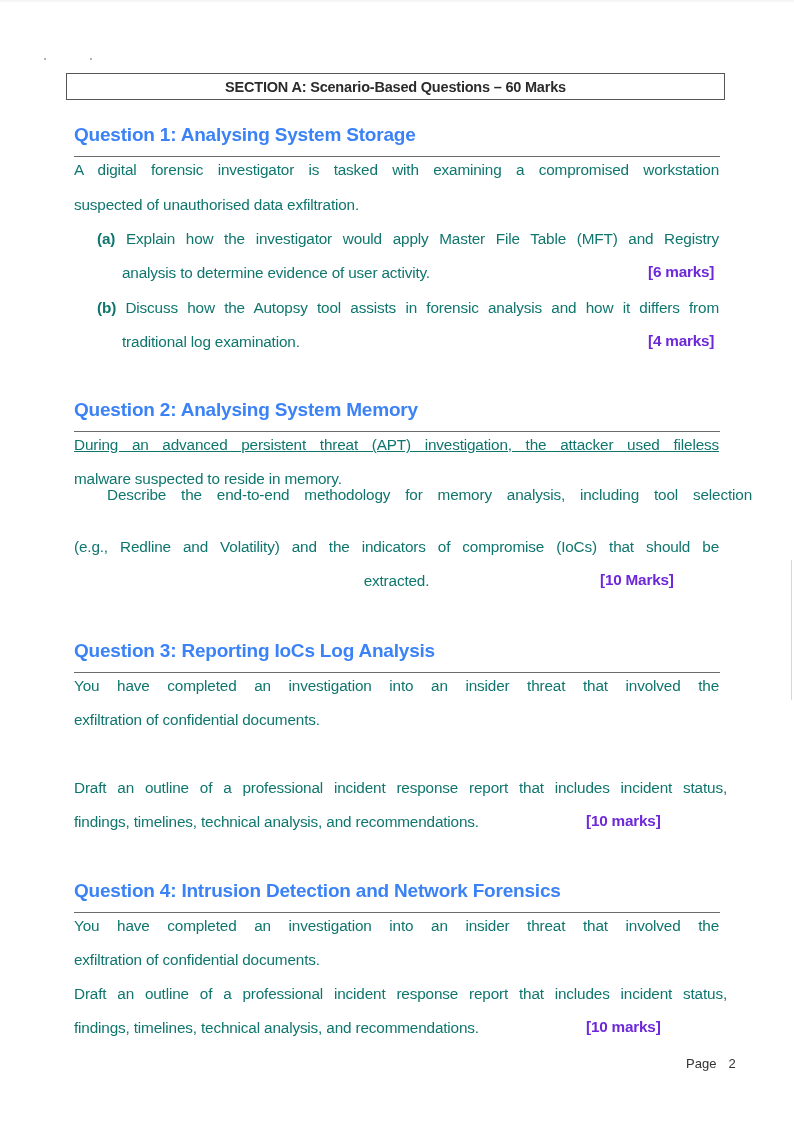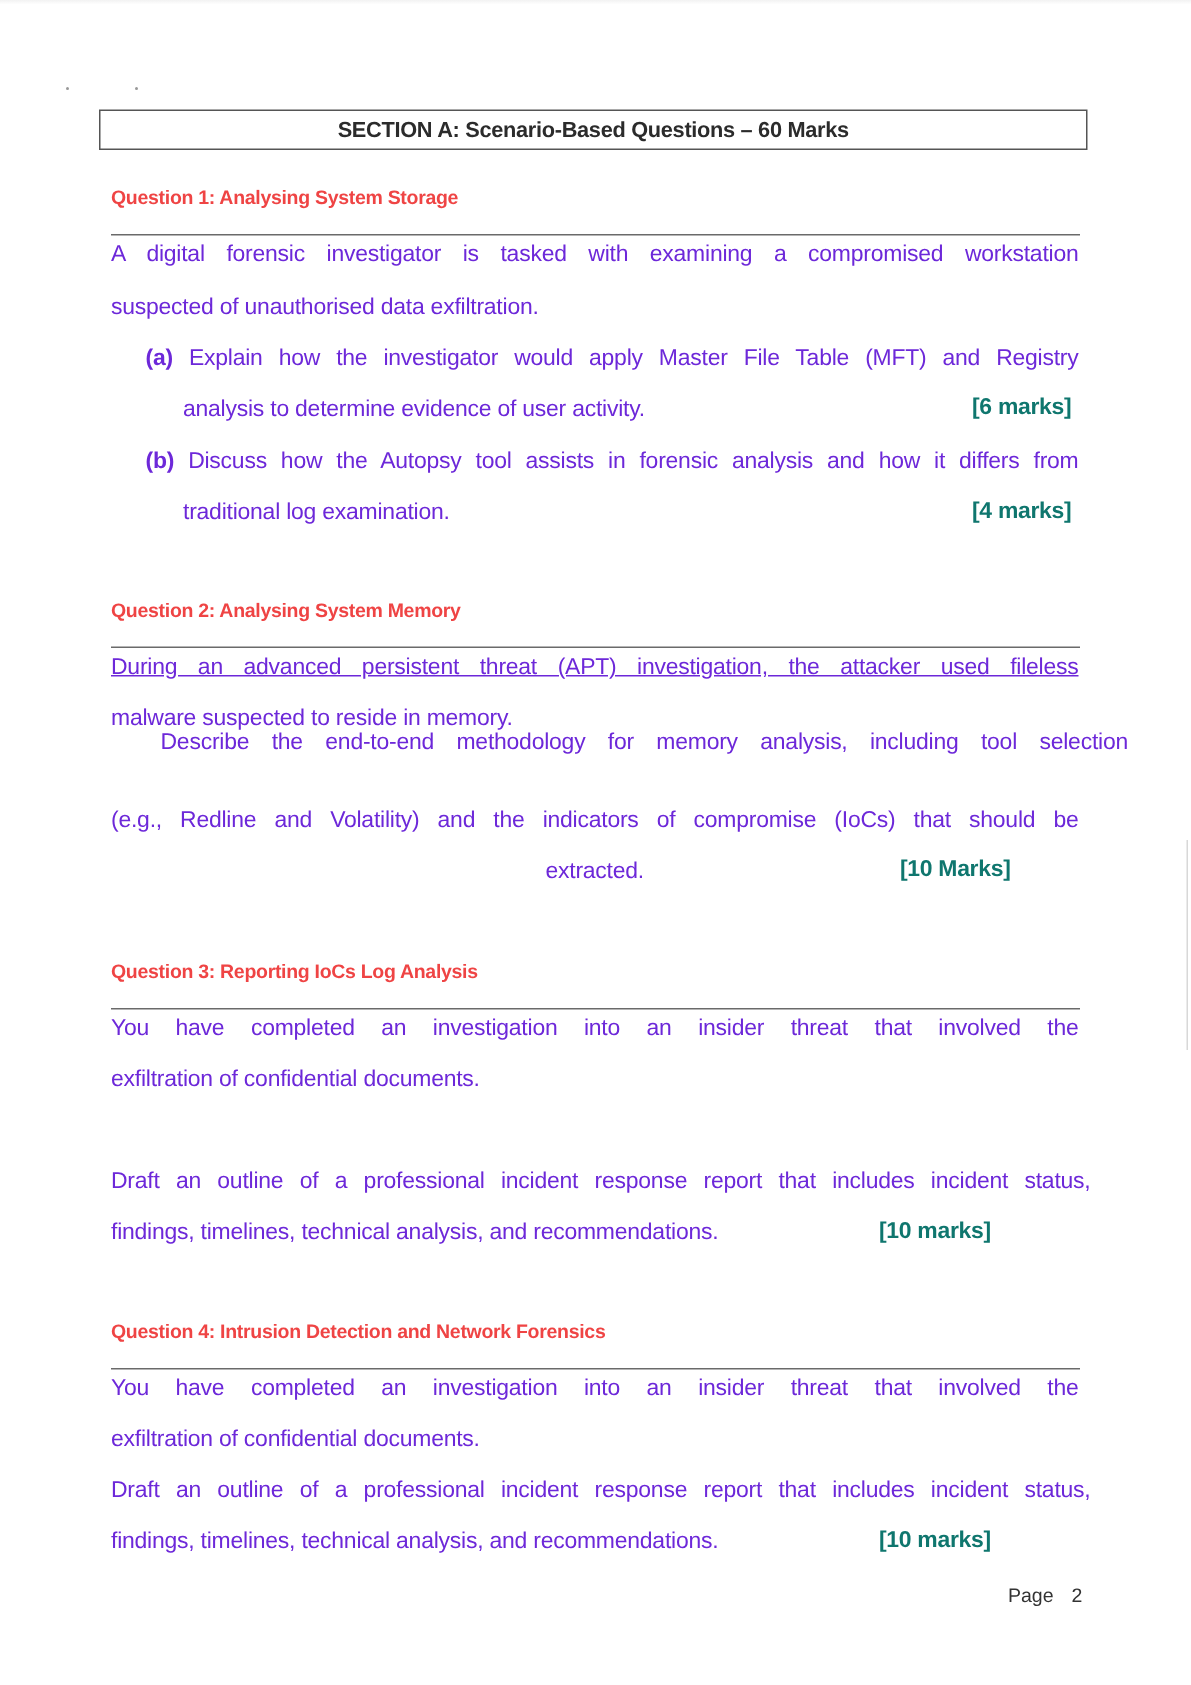--- a/index.html
+++ b/index.html
@@ -13,34 +13,34 @@
   .top-shade { position: absolute; left: 0; top: 0; width: 794px; height: 3px; background: linear-gradient(#f2f2f2, #ffffff); }
 
   .section-box {
     position: absolute; left: 66px; top: 73px; width: 657px; height: 25px;
     border: 1.3px solid #555;
     display: flex; align-items: center; justify-content: center;
   }
   .section-title { font-weight: bold; font-size: 14.5px; color: #2b2b2b; letter-spacing: -0.2px; }
 
   .q-heading {
-    position: absolute; left: 74px; font-weight: bold; font-size: 13px; color: #ef4444;
+    position: absolute; left: 74px; font-weight: bold; font-size: 19px; color: #3b82f6;
     letter-spacing: -0.2px; white-space: nowrap;
   }
   .rule { position: absolute; left: 74px; width: 646px; height: 0; border-top: 1.2px solid #6a6a6a; }
 
   .line {
     position: absolute; left: 74px; width: 645px; font-size: 15.3px; line-height: 20px;
-    color: #6d28d9; white-space: nowrap; letter-spacing: -0.15px;
+    color: #0f766e; white-space: nowrap; letter-spacing: -0.15px;
   }
   .justify { text-align: justify; text-align-last: justify; }
   .sub-line { left: 122px; width: 597px; }
   .sub-first { left: 97px; width: 622px; }
   .sub-label { font-weight: bold; }
-  .marks { position: absolute; font-weight: bold; font-size: 15.3px; color: #0f766e; white-space: nowrap; letter-spacing: -0.2px; }
+  .marks { position: absolute; font-weight: bold; font-size: 15.3px; color: #6d28d9; white-space: nowrap; letter-spacing: -0.2px; }
   .page-label { position: absolute; left: 668px; top: 1056px; font-size: 13px; color: #333; white-space: nowrap; }
   .page-label span { margin-left: 12px; }
 </style>
 </head>
 <body>
 
 <div class="top-shade"></div>
 <div class="speck" style="left:44px;top:58px;"></div>
 <div class="speck" style="left:90px;top:58px;"></div>
 <div class="edge-line"></div>
@@ -95,14 +95,14 @@
   <div class="q-heading" style="top:880px;text-align:right;">Question 4: Intrusion Detection and Network Forensics</div>
   <div class="rule" style="top:912px;"></div>
   <div class="line justify" style="top:916px;">You have completed an investigation into an insider threat that involved the</div>
   <div class="line" style="top:950px;">exfiltration of confidential documents.</div>
   <div class="line justify" style="top:984px;width:653px;">Draft an outline of a professional incident response report that includes incident status,</div>
   <div class="line" style="top:1018px;">findings, timelines, technical analysis, and recommendations.</div>
   <div class="marks" style="left:586px;top:1018px;">[10 marks]</div>
 </div>
 
 <div class="page-label">
-  <span style="margin-left:4px">Page</span><span>2</span>
+  <span style="margin-left:18px">Page</span><span>2</span>
 </div>
 
 </body></html>

